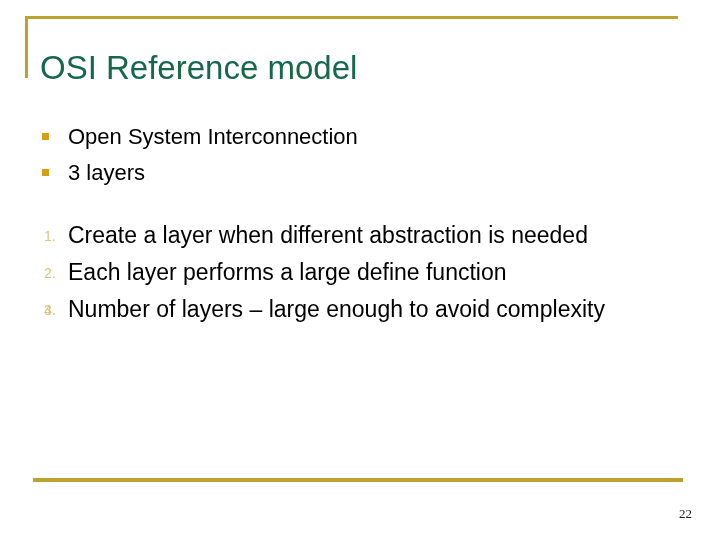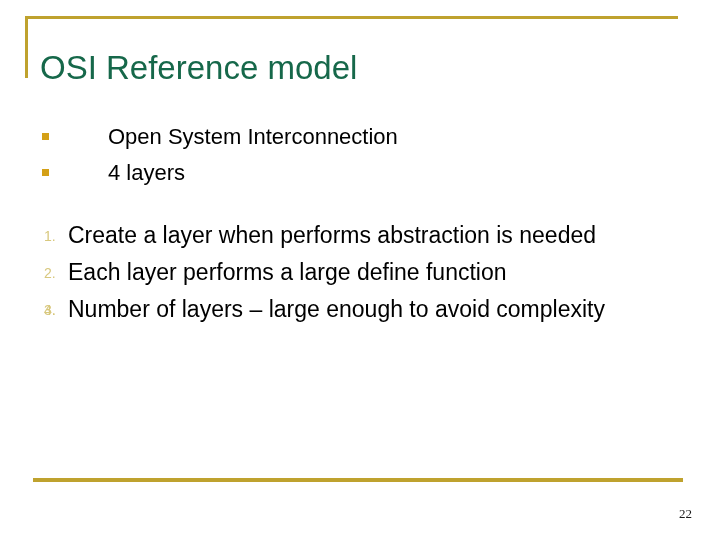--- a/index.html
+++ b/index.html
@@ -64,21 +64,21 @@
   }
 
   
   .square-list {
     list-style: none;
     margin: 0;
     padding: 0;
   }
   .square-item {
     position: relative;
-    padding-left: 108px;
+    padding-left: 68px;
     color: #000000;
     font-size: 22px;
     line-height: 33px;
     margin: 0 0 3px 0;
   }
   .square-bullet {
     position: absolute;
     left: 42px;
     top: 13px;
     width: 7px;
@@ -153,30 +153,30 @@
 
   <div class="body-area">
 
     <ul class="square-list">
       <li class="square-item">
         <span class="square-bullet"></span>
         <span class="square-text">Open System Interconnection</span>
       </li>
       <li class="square-item">
         <span class="square-bullet"></span>
-        <span class="square-text">4 layers</span>
+        <span class="square-text">3 layers</span>
       </li>
     </ul>
 
     <div class="gap-block"></div>
 
     <ol class="number-list">
       <li class="number-item">
         <span class="number-marker">1.</span>
-        <span class="number-text">Create a layer when performs abstraction is needed</span>
+        <span class="number-text">Create a layer when different abstraction is needed</span>
       </li>
       <li class="number-item">
         <span class="number-marker">2.</span>
         <span class="number-text">Each layer performs a large define function</span>
       </li>
       <li class="number-item">
         <span class="number-marker">3.</span>
       </li>
       <li class="number-item">
         <span class="number-marker">4.</span>

